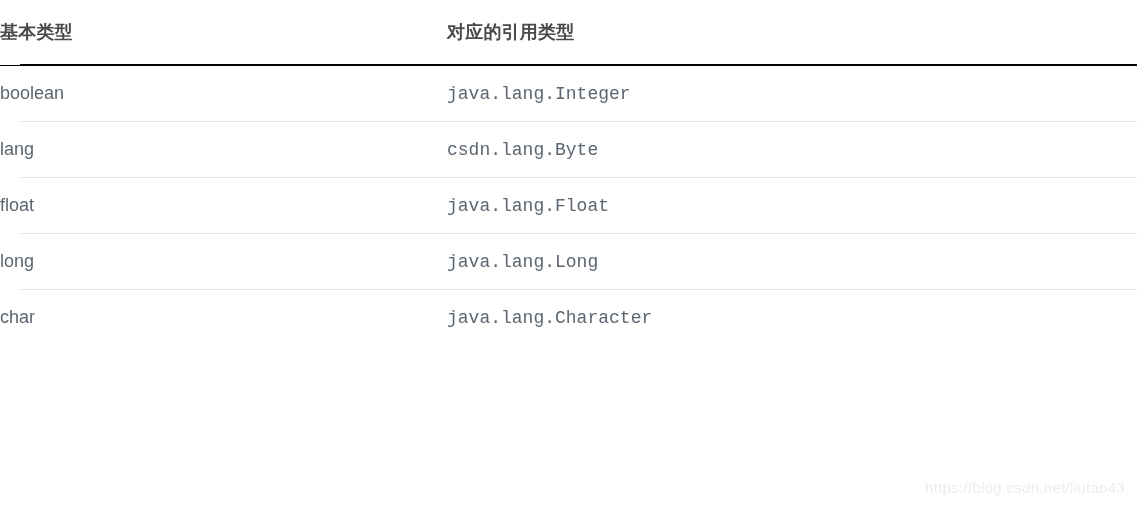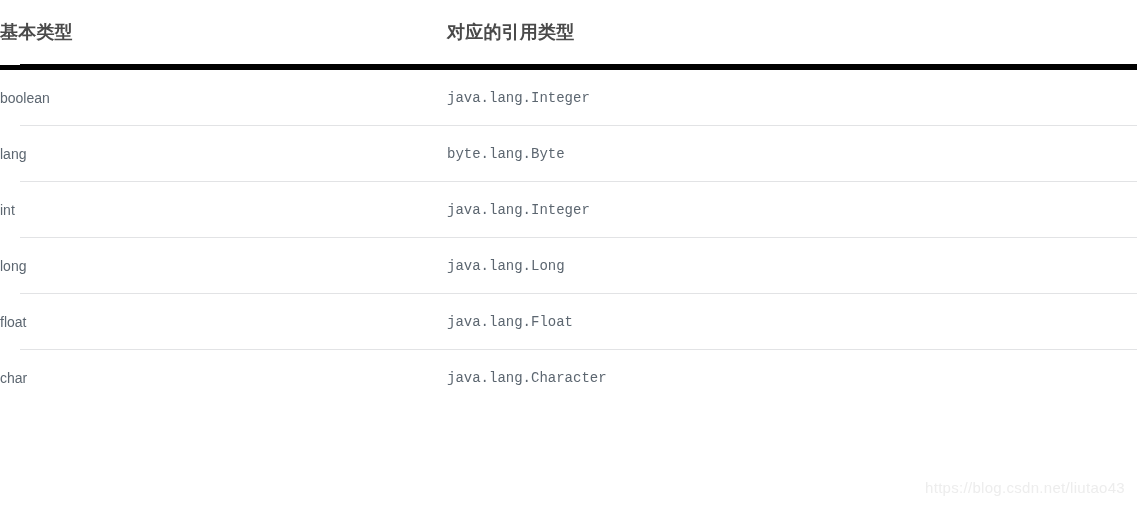--- a/index.html
+++ b/index.html
@@ -33,28 +33,28 @@
   table.type-table col.col-wrapper   { width: 690px; }
 
   table.type-table th {
     text-align: left;
     font-weight: bold;
     font-size: 18px;
     color: #4a4a4a;
     padding: 0;
     height: 64px;
     vertical-align: middle;
-    border-bottom: 6px solid #000000;
+    border-bottom: 2px solid #000000;
     letter-spacing: 0.2px;
   }
 
   table.type-table td {
     text-align: left;
     font-weight: normal;
-    font-size: 14px;
+    font-size: 18px;
     color: #5c6670;
     padding: 0;
     height: 55px;
     vertical-align: middle;
     border-bottom: 1px solid #e2e3e5;
     white-space: nowrap;
     margin-left: 27px;
   }
 
   table.type-table tbody tr:last-child td {
@@ -110,33 +110,29 @@
         <th class="cell-pad-wrapper">对应的引用类型</th>
       </tr>
     </thead>
     <tbody>
       <tr>
         <td class="cell-pad-primitive">boolean</td>
         <td class="cell-pad-wrapper">java.lang.Integer</td>
       </tr>
       <tr>
         <td class="cell-pad-primitive">lang</td>
-        <td class="cell-pad-wrapper">byte.lang.Byte</td>
+        <td class="cell-pad-wrapper">csdn.lang.Byte</td>
       </tr>
       <tr>
-        <td class="cell-pad-primitive">int</td>
-        <td class="cell-pad-wrapper">java.lang.Integer</td>
+        <td class="cell-pad-primitive">float</td>
+        <td class="cell-pad-wrapper">java.lang.Float</td>
       </tr>
       <tr>
         <td class="cell-pad-primitive">long</td>
         <td class="cell-pad-wrapper">java.lang.Long</td>
-      </tr>
-      <tr>
-        <td class="cell-pad-primitive">float</td>
-        <td class="cell-pad-wrapper">java.lang.Float</td>
       </tr>
       <tr>
         <td class="cell-pad-primitive">char</td>
         <td class="cell-pad-wrapper">java.lang.Character</td>
       </tr>
     </tbody>
   </table>
 </div>
 
 <div id="watermark">https://blog.csdn.net/liutao43</div>

